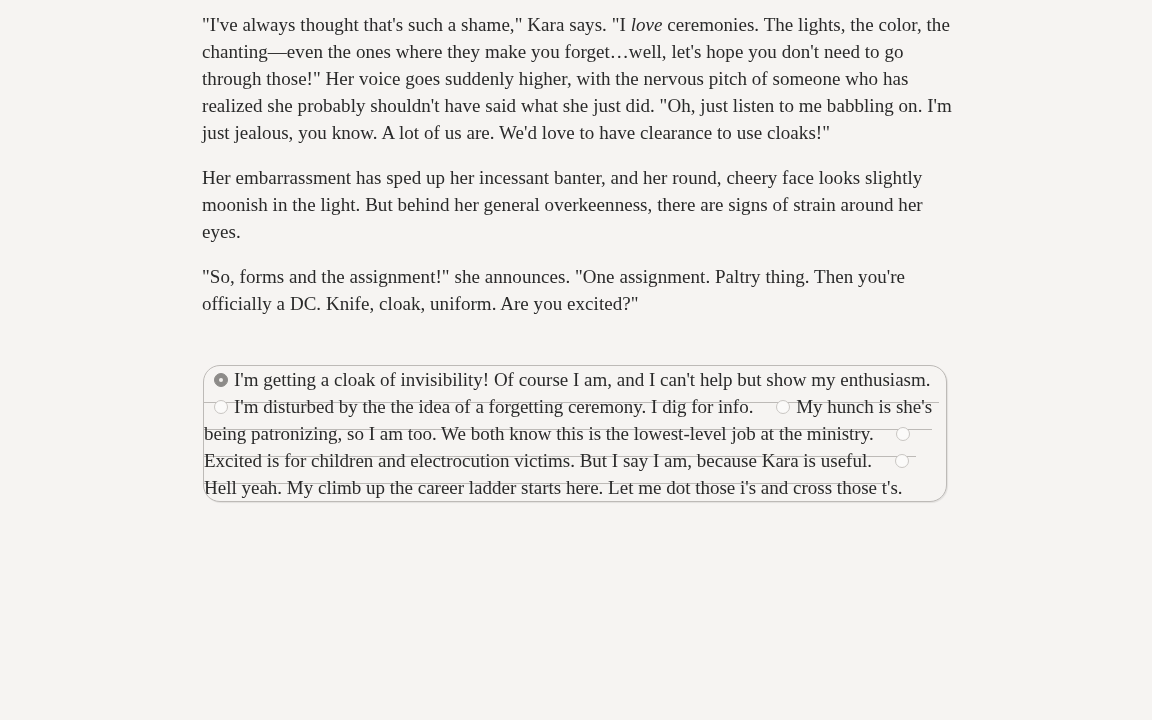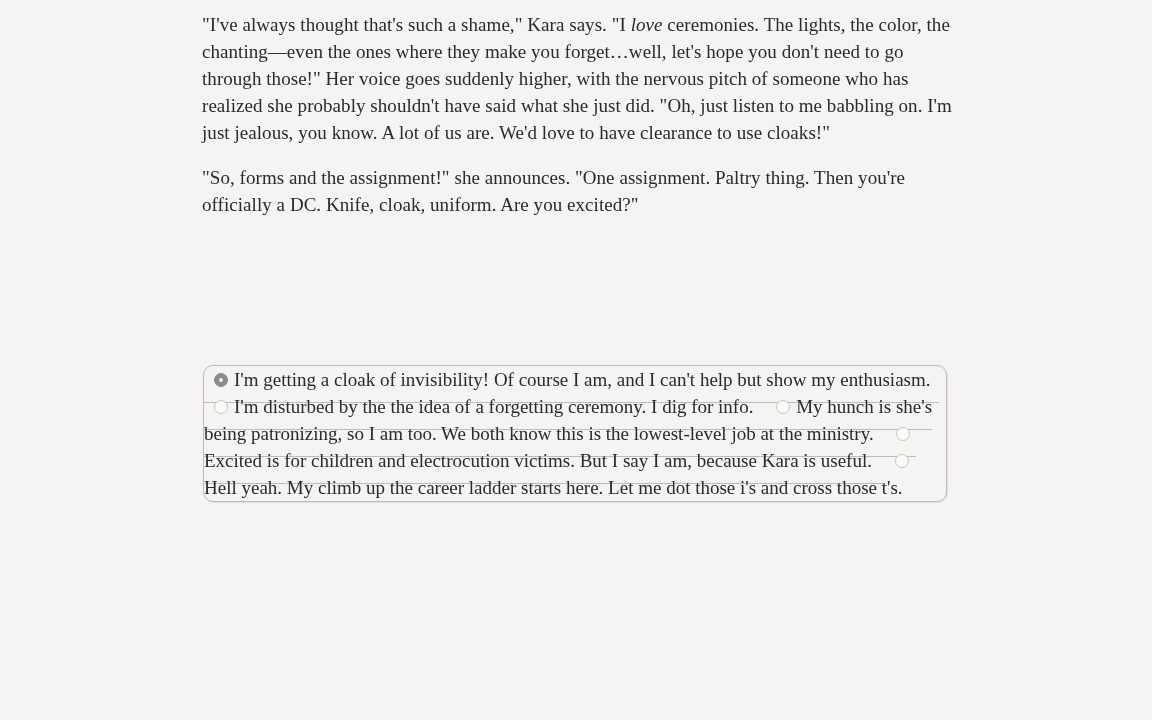--- a/index.html
+++ b/index.html
@@ -27,21 +27,21 @@
   .passage p {
     margin: 0 0 18px 0;
   }
   .passage em { }
   .choices {
     position: absolute;
     left: 203px;
     top: 365px;
     width: 744px;
     border: 1.5px solid #bdbab7;
-    border-radius: 10px;
+    border-radius: 17px;
     background: #f6f4f2;
     box-sizing: border-box;
     overflow: hidden;
     box-shadow: 1px 1px 1px rgba(0,0,0,0.08);
   }
   .choice {
     position: relative;
     padding: 12px 8px 12px 8px;
     font-family: "Liberation Serif", serif;
     font-size: 19px;
@@ -76,20 +76,21 @@
     width: 4px; height: 4px;
     border-radius: 50%;
     background: #f2f0ee;
   }
 </style>
 </head>
 <body>
 
 <div class="passage">
   <p><span>"I've always thought that's such a shame," Kara says. "I </span><em>love</em><span> ceremonies. The lights, the color, the chanting—even the ones where they make you forget…well, let's hope you don't need to go through those!" Her voice goes suddenly higher, with the nervous pitch of someone who has realized she probably shouldn't have said what she just did. "Oh, just listen to me babbling on. I'm just jealous, you know. A lot of us are. We'd love to have clearance to use cloaks!"</span></p>
+  <p>Her embarrassment has sped up her incessant banter, and her round, cheery face looks slightly moonish in the light. But behind her general overkeenness, there are signs of strain around her eyes.</p>
   <p>"So, forms and the assignment!" she announces. "One assignment. Paltry thing. Then you're officially a DC. Knife, cloak, uniform. Are you excited?"</p>
 </div>
 
 <div class="choices">
   <label class="choice two-line">
     <span class="radio checked"></span><span>I'm getting a cloak of invisibility! Of course I am, and I can't help but show my enthusiasm.</span>
   </label>
   <label class="choice one-line">
     <span class="radio"></span><span>I'm disturbed by the the idea of a forgetting ceremony. I dig for info.</span>
   </label>

